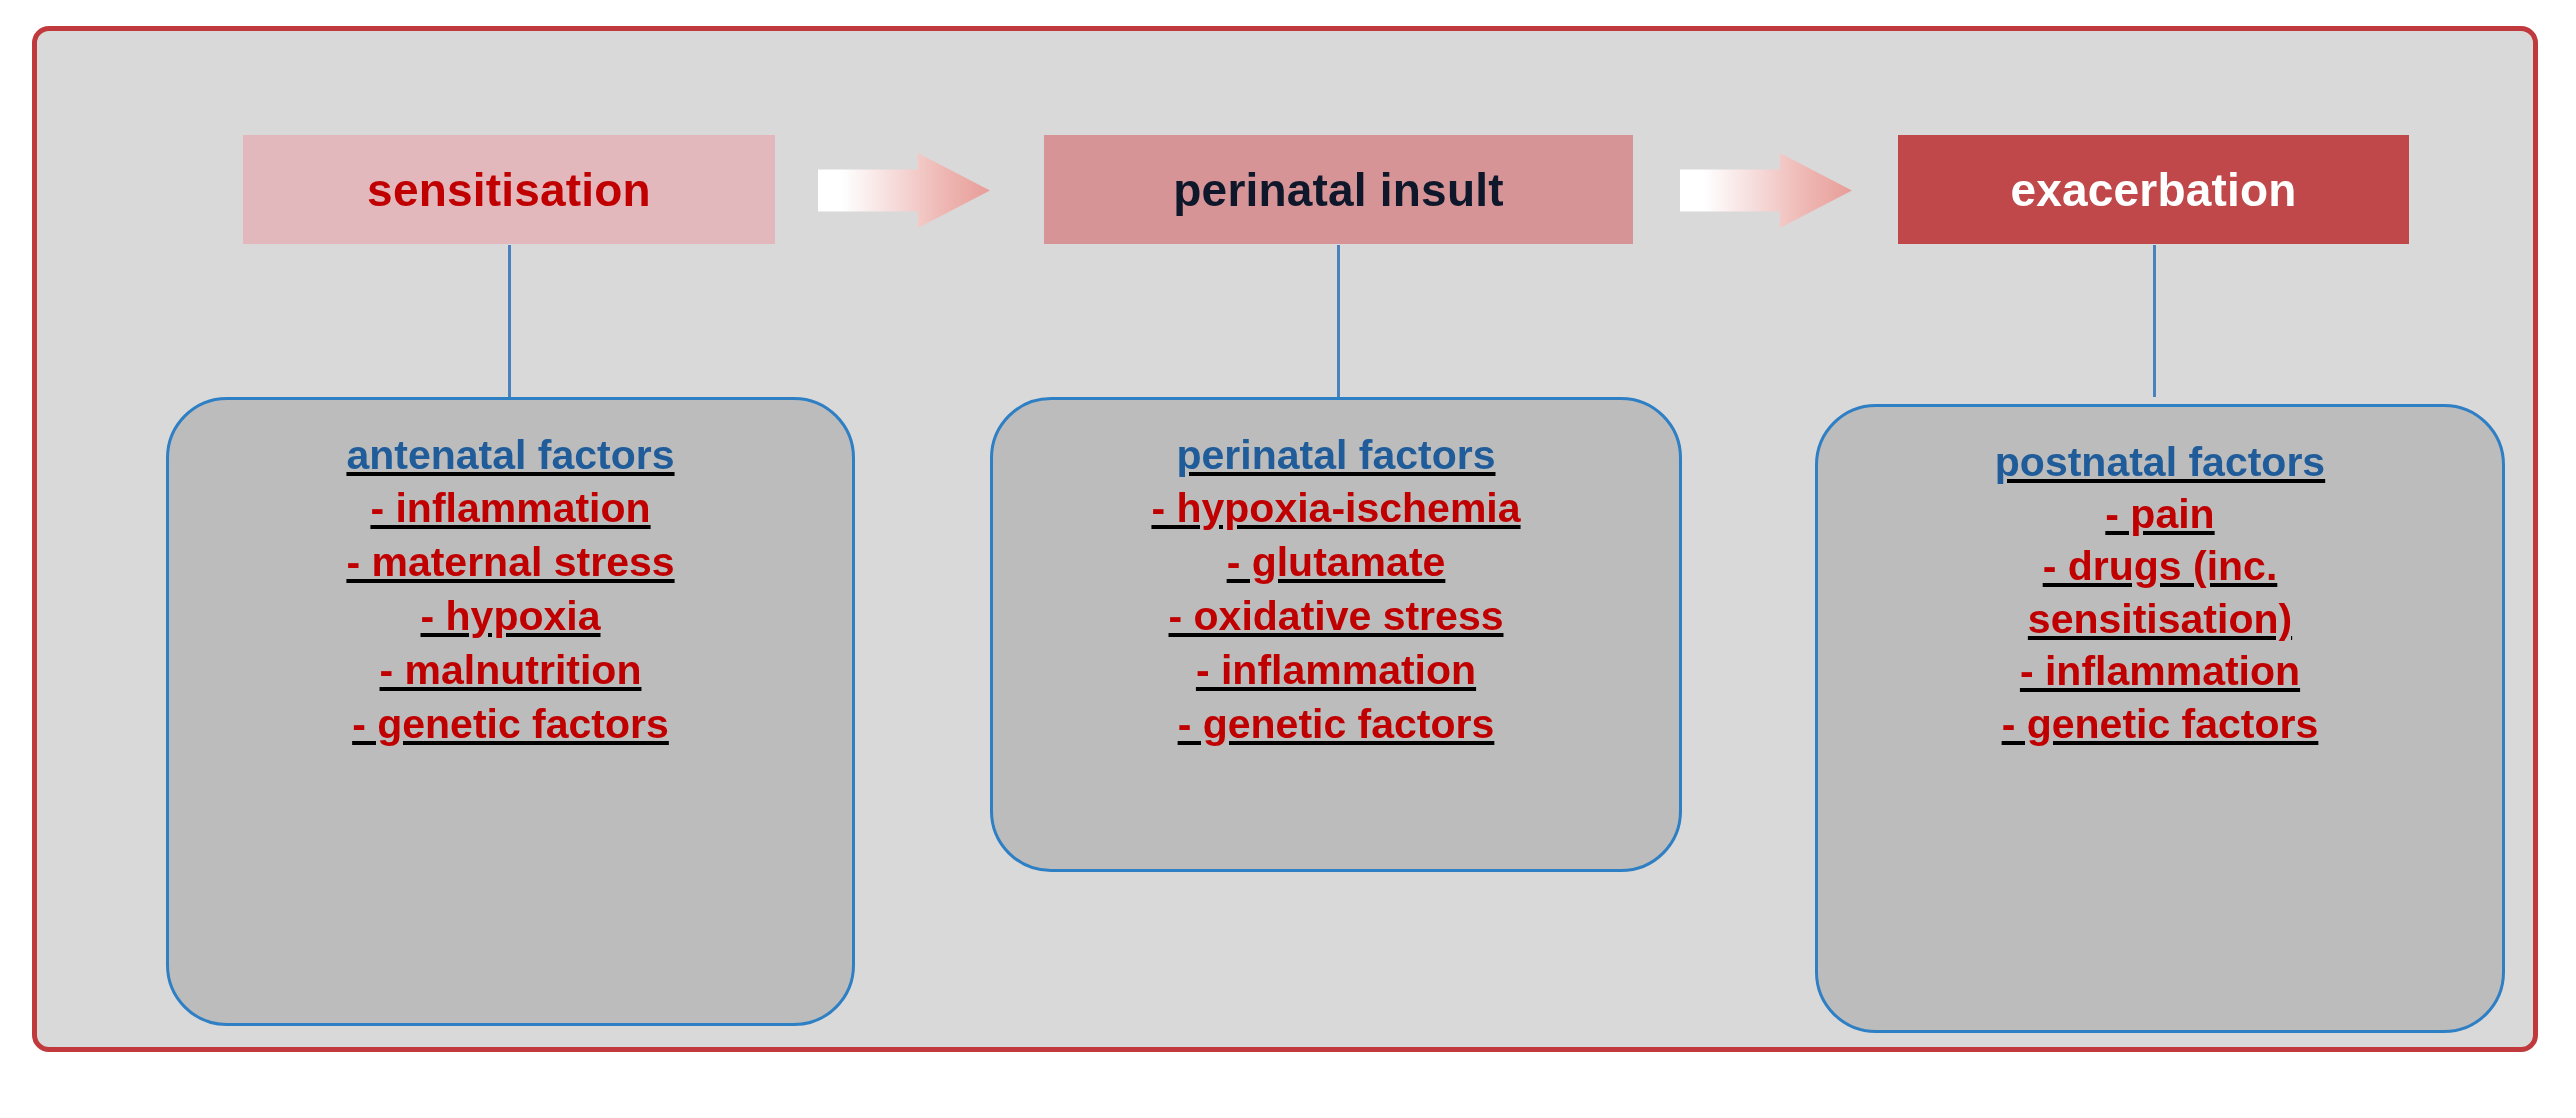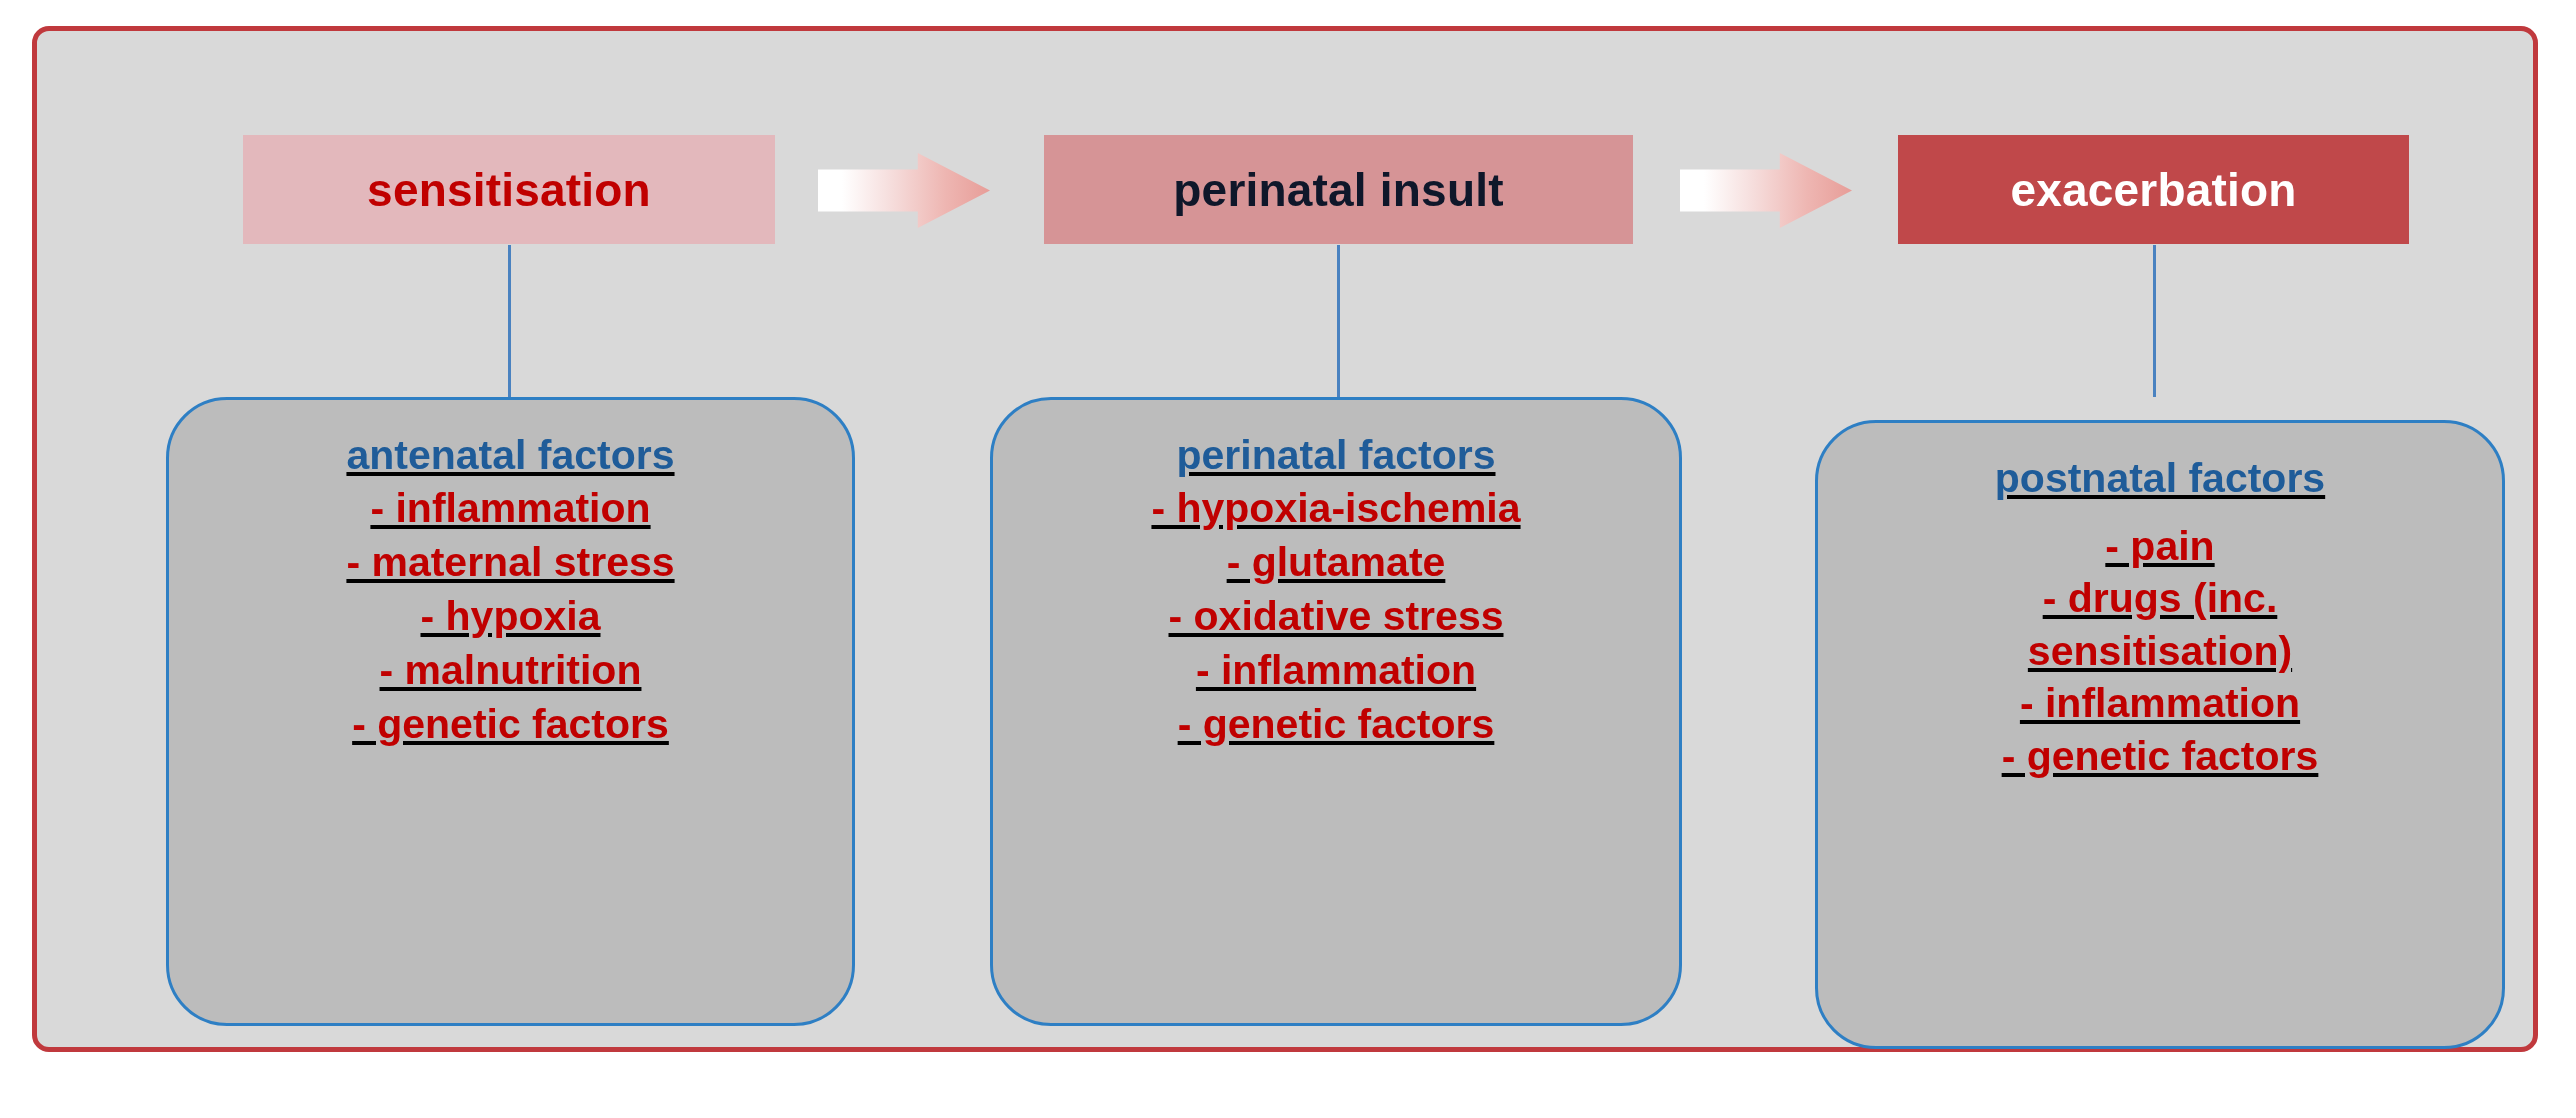--- a/index.html
+++ b/index.html
@@ -77,22 +77,22 @@
     border-radius: 61px;
     display: flex;
     flex-direction: column;
     align-items: center;
     justify-content: flex-start;
     padding-top: 29.5px;
     overflow: hidden;
     text-decoration: underline;
   }
   .card-1 { left: 129px;  top: 366px; width: 689px; height: 629px; }
-  .card-2 { left: 953px; top: 366px; width: 692px; height: 629px; }
-  .card-3 { left: 1778px; top: 389px; width: 690px; height: 629px; gap: 16px; }
+  .card-2 { left: 953px; top: 366px; width: 692px; height: 475px; }
+  .card-3 { left: 1778px; top: 373px; width: 690px; height: 629px; }
 
   .card-title {
     font-weight: bold;
     font-size: 41px;
     color: #1f5c99;
     line-height: 1.25;
     text-align: center;
     white-space: nowrap;
   }
   .card-items {

